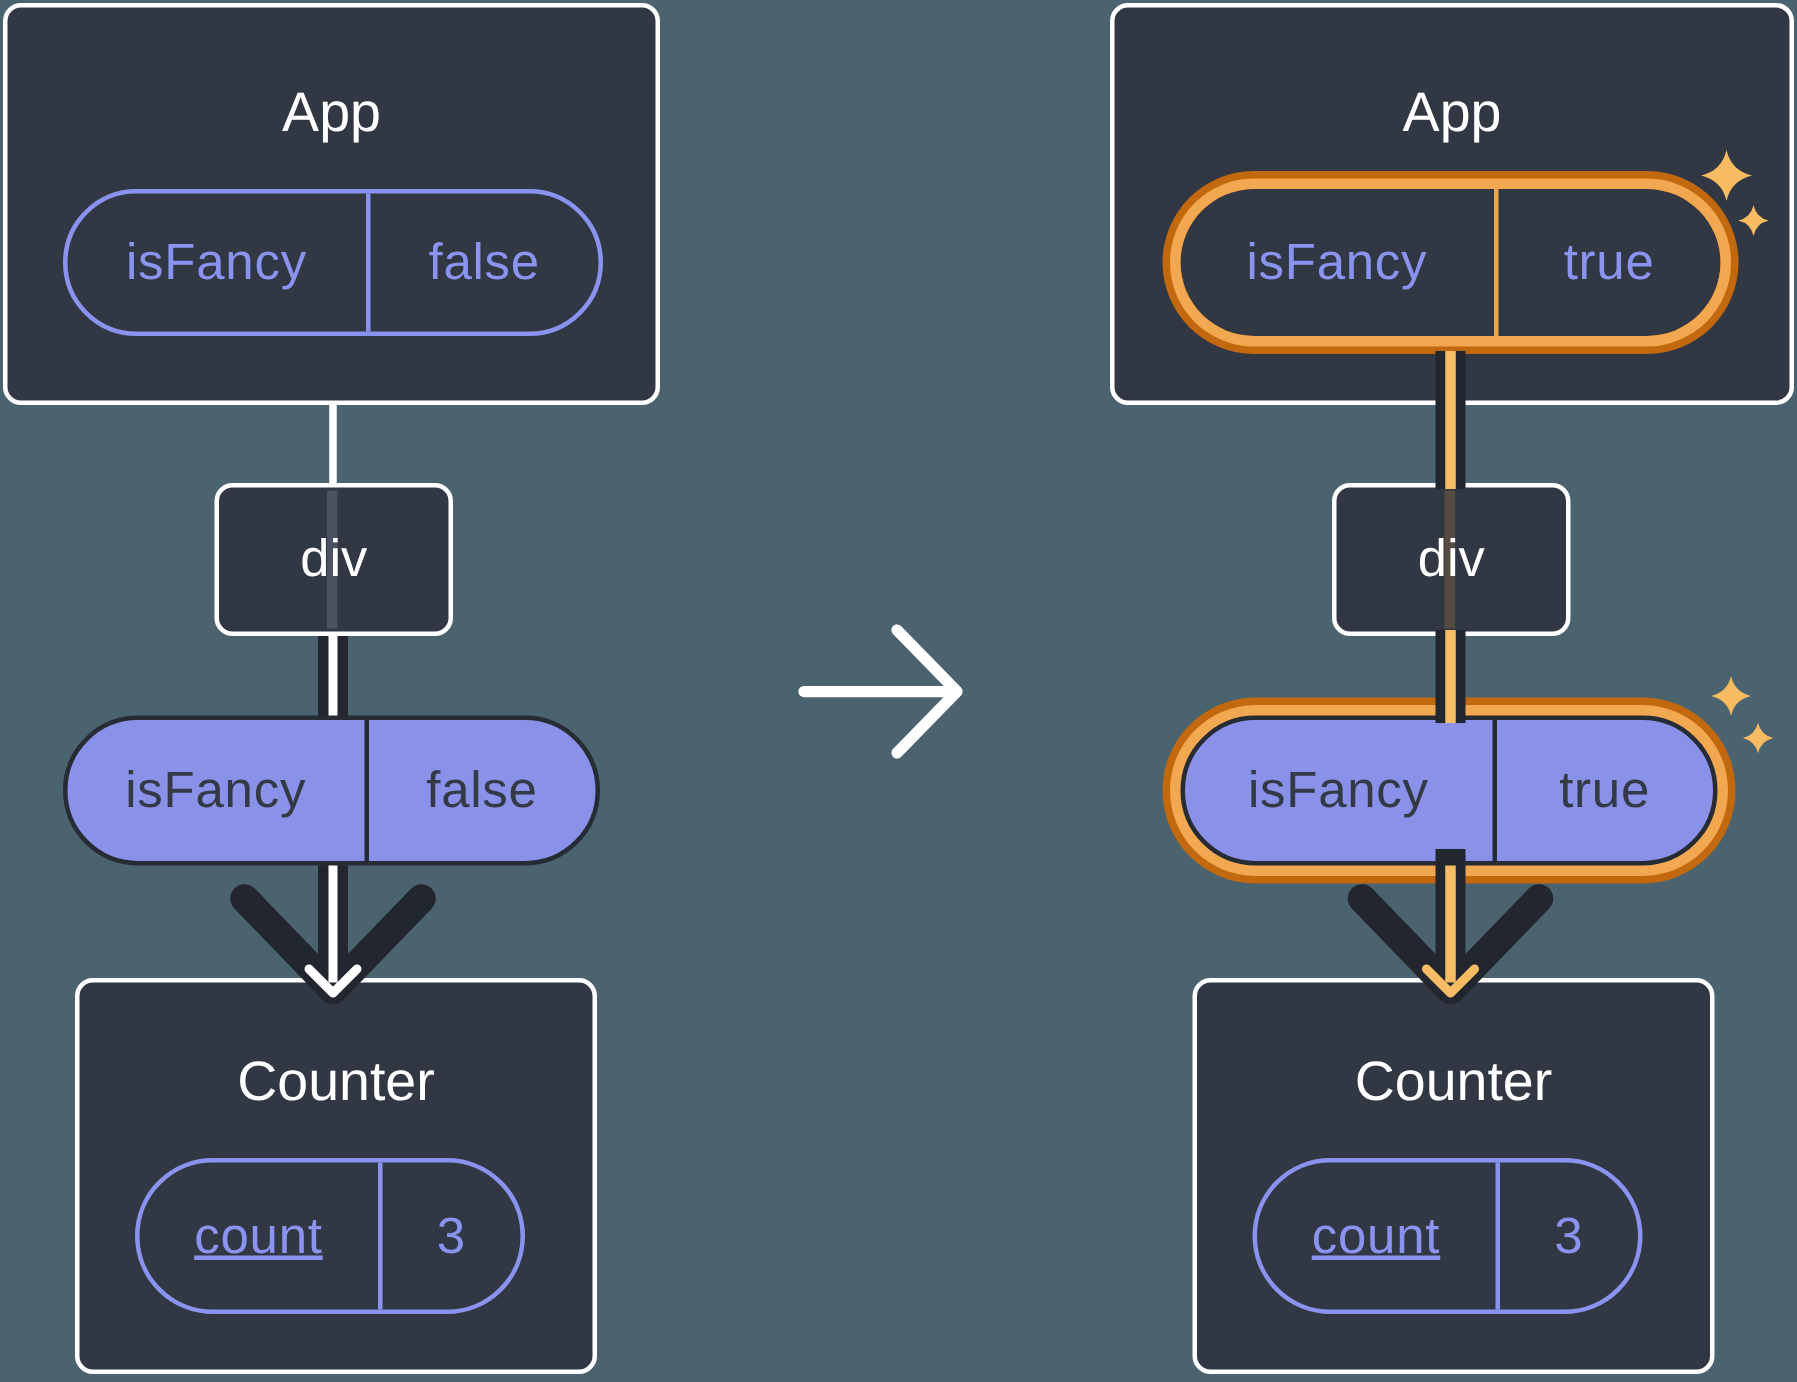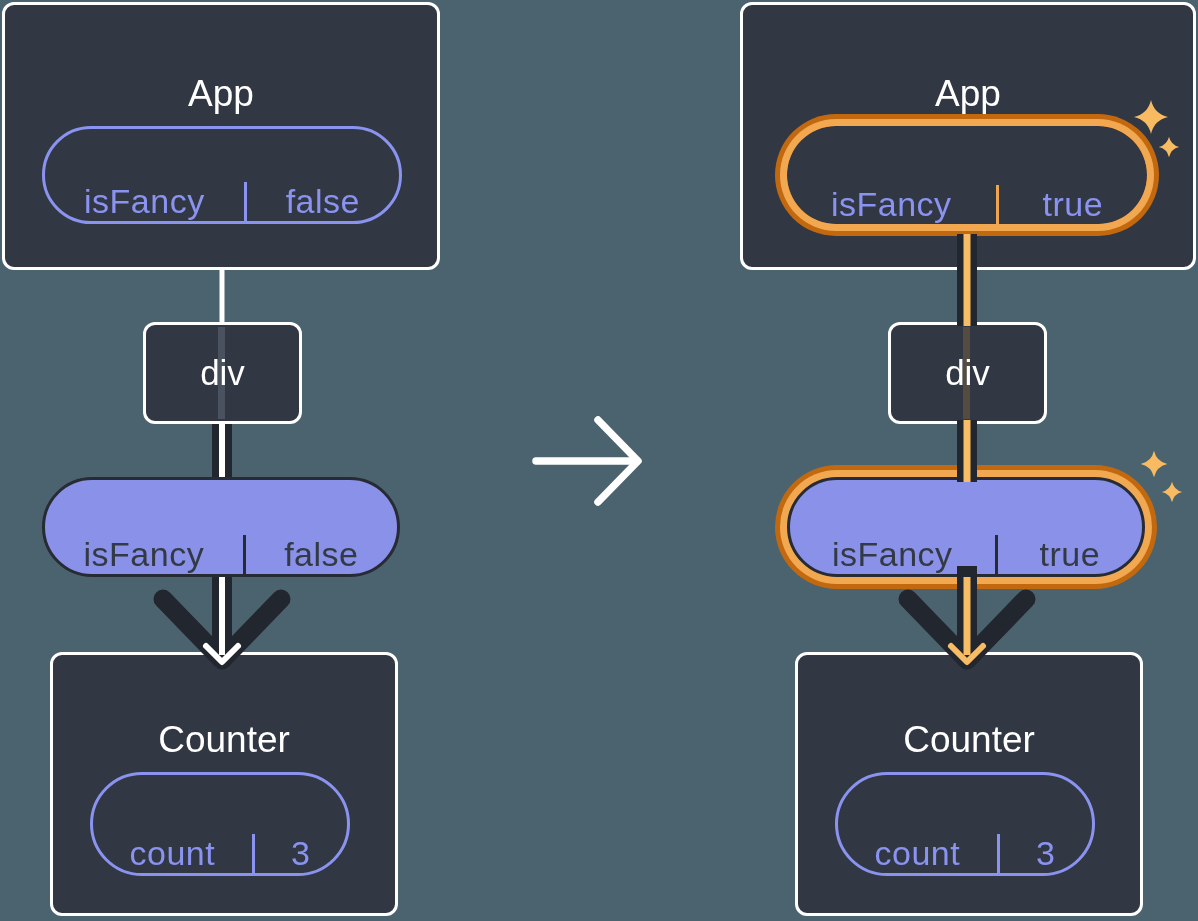--- a/index.html
+++ b/index.html
@@ -12,45 +12,45 @@
   .layer.under{z-index:1;}
   .group{position:absolute;inset:0;z-index:2;}
   .layer.over{z-index:3;pointer-events:none;}
 
   .card{
     position:absolute;background:#313743;border:3px solid #FFFFFF;
     border-radius:12px;box-sizing:border-box;
   }
   .card-title{
     position:absolute;left:0;right:0;top:44px;height:52px;line-height:52px;
-    text-align:center;color:#FFFFFF;font-size:37px;font-weight:500;margin-top:19px;
+    text-align:center;color:#FFFFFF;font-size:37px;font-weight:500;
   }
   .div-title{
     position:absolute;left:0;right:0;top:0;height:96px;line-height:96px;
     text-align:center;color:#FFFFFF;font-size:35px;font-weight:500;
   }
   .stripe{position:absolute;top:2px;height:92px;width:7px;}
 
   .pill{
     position:absolute;display:flex;box-sizing:border-box;
-    border-radius:999px;font-size:34px;letter-spacing:0.5px;align-items:flex-end;
+    border-radius:999px;font-size:34px;letter-spacing:0.5px;
   }
   .pill .cell{
     display:flex;align-items:center;justify-content:center;
     min-width:0;flex:1 1 auto;
   }
   .pill .value{border-left:3px solid;}
   .pill.outline{border:3px solid #8A94F0;color:#8A94F0;}
   .pill.outline .value{border-left-color:#8A94F0;}
   .pill.filled{background:#8A91E8;border:3px solid #262B34;color:#333945;}
   .pill.filled .value{border-left-color:#262B34;}
   .pill.ring{box-shadow:0 0 0 7px #F2A850,0 0 0 12px #C2690F;}
   .pill.ring-top{border:none;color:#8A94F0;box-shadow:0 0 0 7px #F2A850,0 0 0 12px #C2690F;}
   .pill.ring-top .value{border-left-color:#EFA54D;}
-  .w203{flex:0 0 203px;} .w207{flex:0 0 207px;} .w202{flex:0 0 202px;} .w172{flex:0 0 172px;}
+  .w203{flex:0 0 203px;} .w207{flex:0 0 207px;} .w202{flex:0 0 202px;} .w172{flex:0 0 172px;text-decoration:underline;}
   .bold{font-weight:400;}
 </style>
 </head>
 <body>
 
 <div class="canvas">
 
   <svg class="layer under" viewBox="0 0 1198 921">
     <path d="M222,250 V330" stroke="#FFFFFF" stroke-width="5" fill="none"></path>
     <path d="M222,410 V482" stroke="#22262E" stroke-width="20" fill="none"></path>

